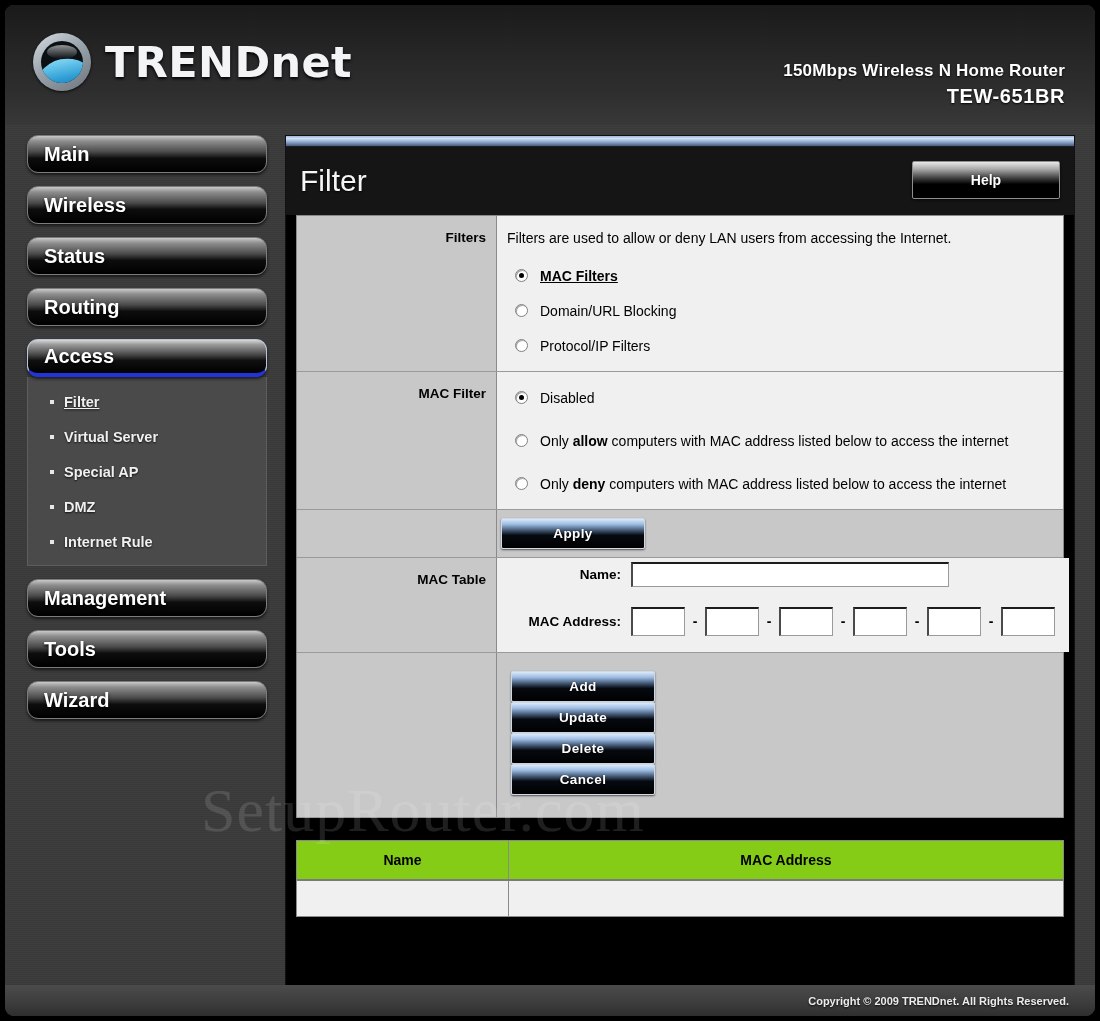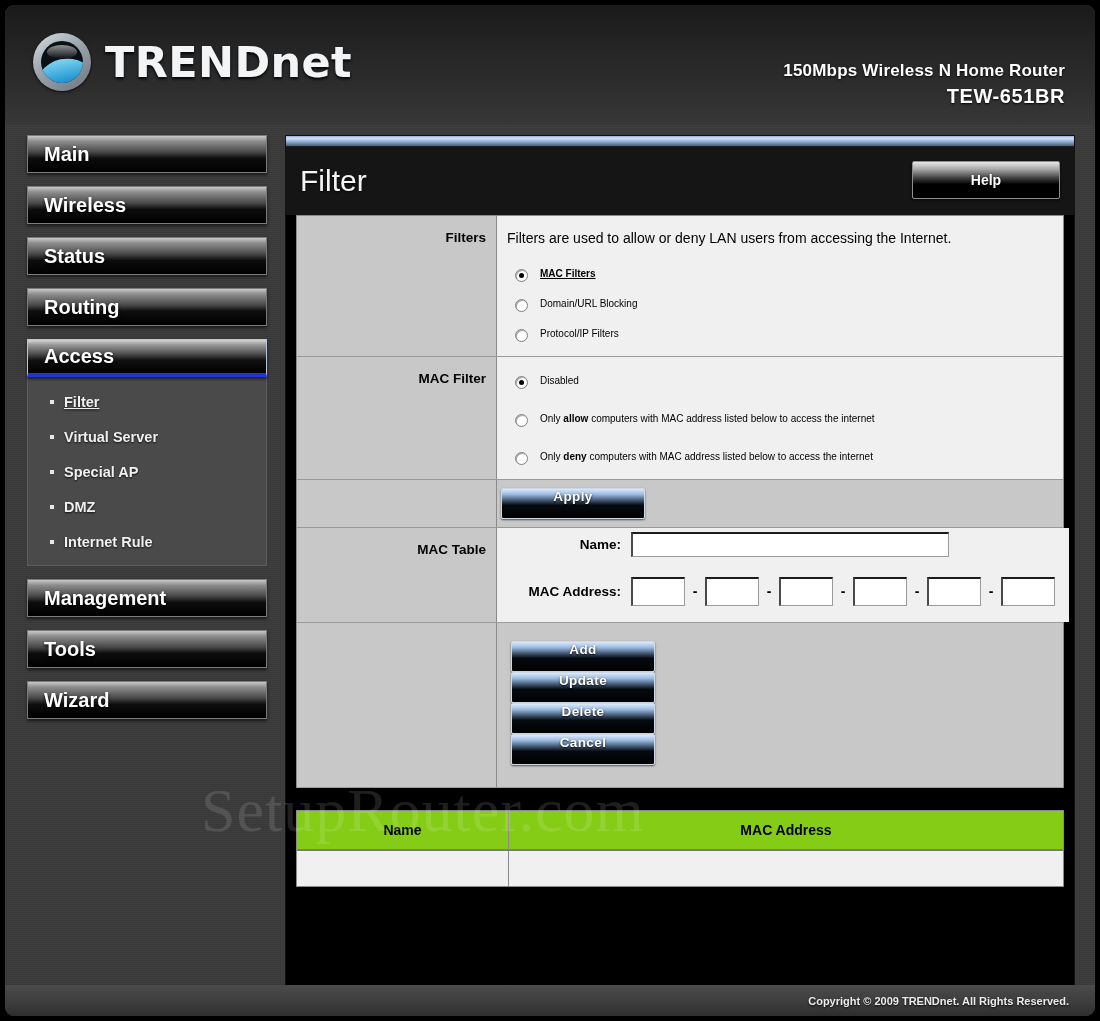--- a/index.html
+++ b/index.html
@@ -80,21 +80,21 @@
   }
 
   
   .sidebar {
     position: absolute; left: 22px; top: 130px; width: 240px;
   }
   .nav-btn {
     position: relative;
     height: 38px; margin-bottom: 13px;
     border: 1px solid #7c7c7c;
-    border-radius: 0;
+    border-radius: 11px;
     background: linear-gradient(to bottom, #c9c9c9 0%, #8e8e8e 14%, #4a4a4a 44%, #0d0d0d 62%, #000 100%);
     box-shadow: 0 2px 3px rgba(0,0,0,0.6);
     display: flex; align-items: center;
     cursor: pointer;
   }
   .nav-btn span {
     padding-left: 16px;
     font-size: 20px; font-weight: bold; color: #fff;
     text-shadow: 0 2px 3px rgba(0,0,0,0.95);
   }
@@ -203,36 +203,36 @@
     margin: 3px 12px 0 8px;
     flex: none;
     position: relative;
   }
   .radio.checked::after {
     content: ""; position: absolute;
     left: 3px; top: 3px; width: 5px; height: 5px;
     border-radius: 50%; background: #000;
   }
   .opt-label {
-    font-size: 10px; color: #000; line-height: 1.5;
+    font-size: 14px; color: #000; line-height: 1.5;
     max-width: 480px;
   }
   .opt-label.link { font-weight: bold; text-decoration: underline; }
   .opt-label b { font-weight: bold; }
 
   .mac-opt { margin-top: 22px; }
   .mac-opt:first-of-type { margin-top: 4px; }
 
   
   .btn-blue {
     width: 144px; height: 31px;
     border: 1px solid #cfd8e6;
     border-radius: 2px;
     background: linear-gradient(to bottom, #dce9f8 0%, #9dbde4 18%, #40536e 40%, #060a10 56%, #000 100%);
-    display: flex; align-items: flex-start; justify-content: center;
+    display: flex; align-items: center; justify-content: center;
     cursor: pointer;
     box-shadow: 0 1px 2px rgba(0,0,0,0.6);
   }
   .btn-blue span {
     font-size: 13.5px; font-weight: bold; color: #fff;
     text-shadow: 0 1px 2px rgba(0,0,0,0.95);
     letter-spacing: 0.4px;
   }
   .apply-cell { padding: 8px 14px 8px 4px; }
 

